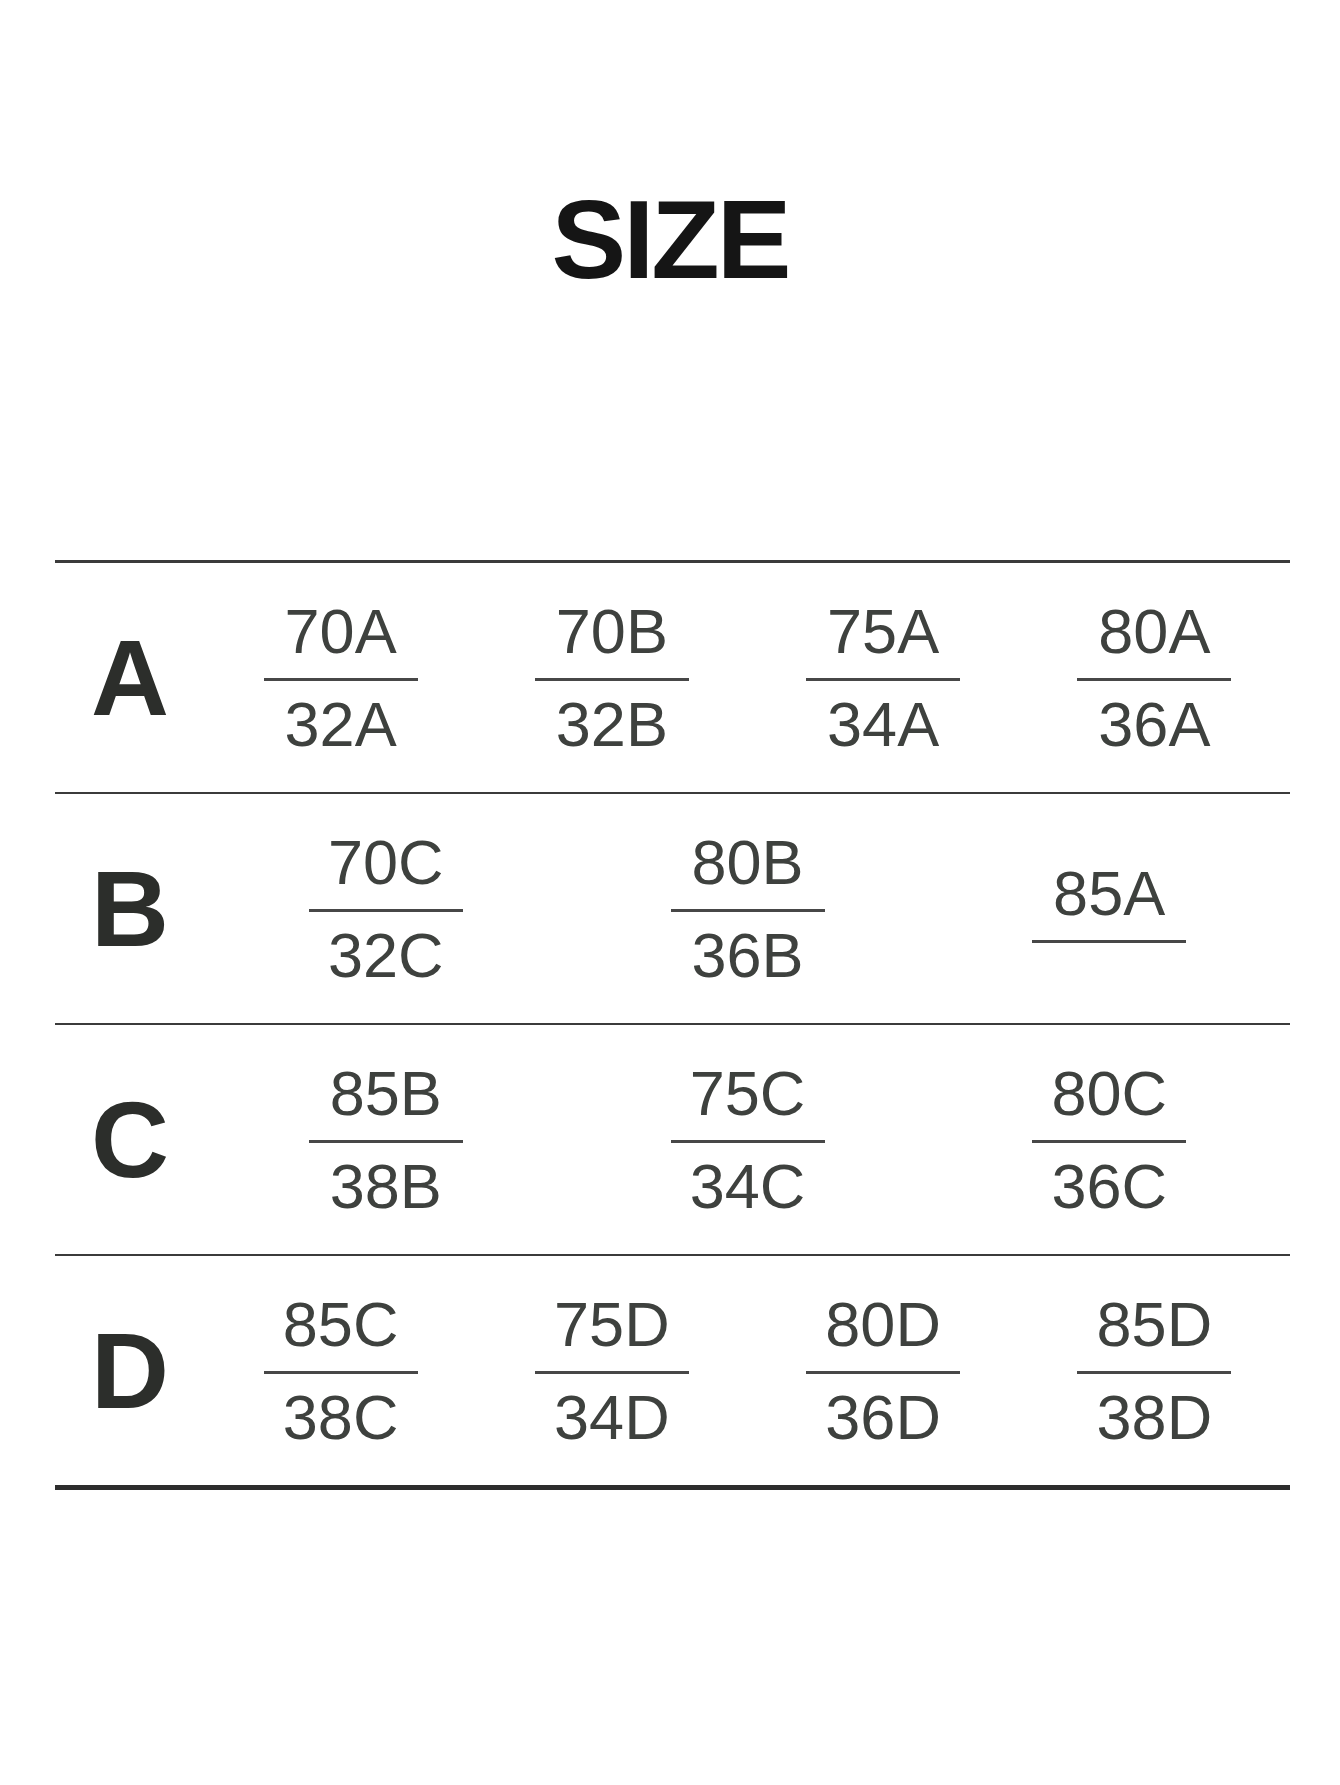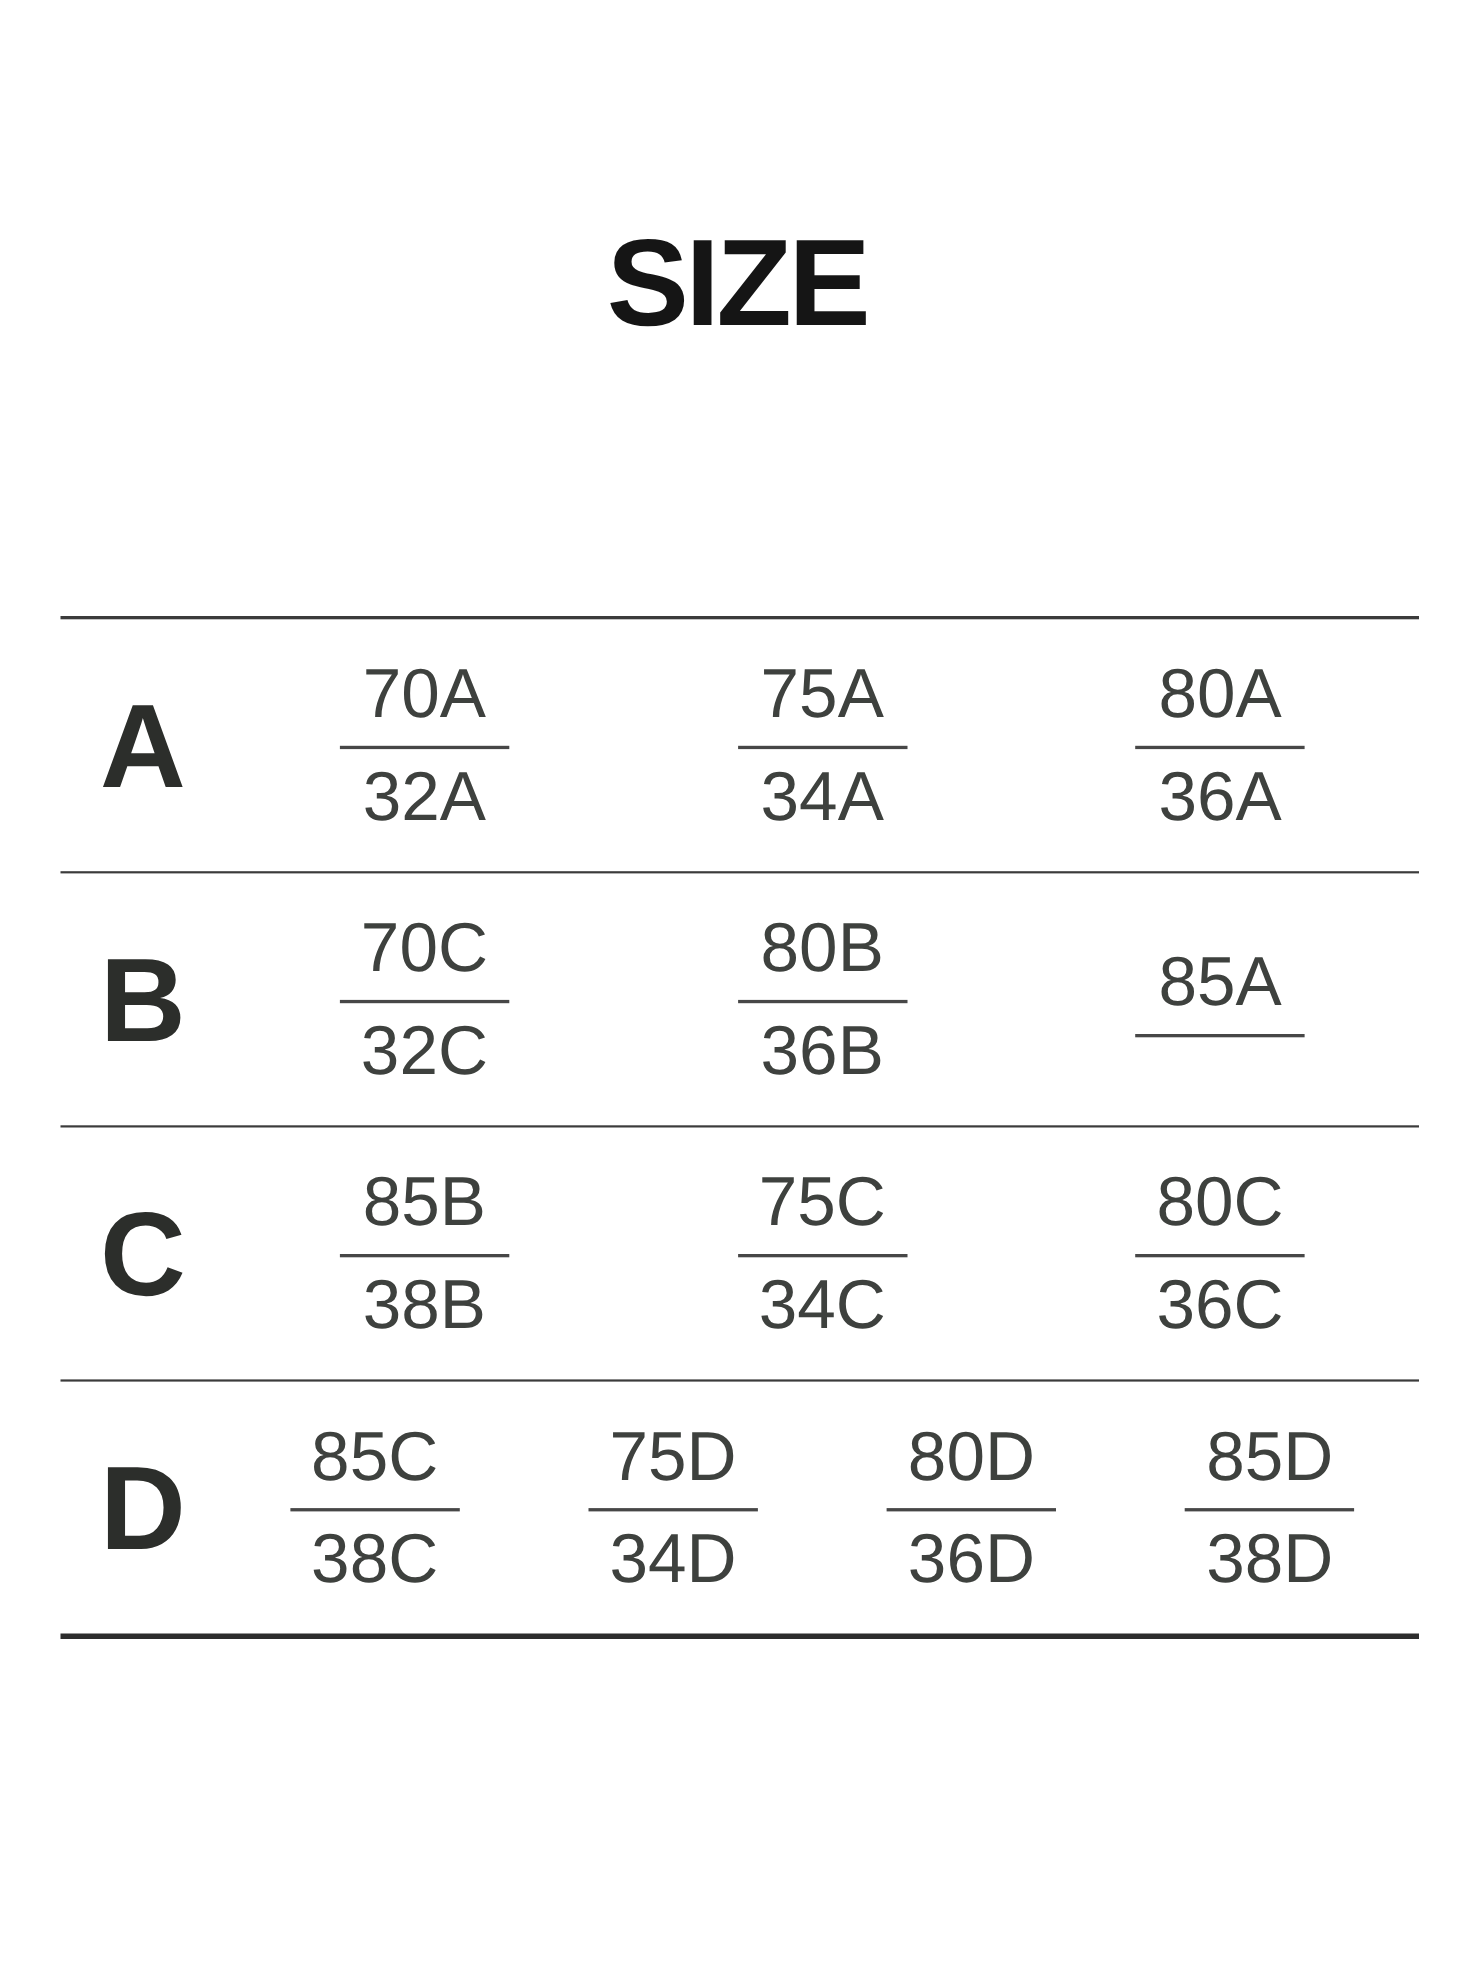--- a/index.html
+++ b/index.html
@@ -6,21 +6,21 @@
   html, body {
     width: 1340px;
     height: 1785px;
     background: #ffffff;
     font-family: "Liberation Sans", sans-serif;
     overflow: hidden;
     position: relative;
   }
   .page-title {
     position: absolute;
-    top: 201px;
+    top: 184px;
     left: 0;
     width: 1340px;
     text-align: center;
     font-size: 112px;
     font-weight: 800;
     letter-spacing: -3px;
     line-height: 1.0;
     color: #151515;
   }
   .size-table {
@@ -75,20 +75,27 @@
 
 <div class="size-table">
 
   <div class="size-row">
     <div class="row-label">A</div>
     <div class="size-cell">
       <div class="fraction">
         <div class="frac-top">70A</div>
         <div class="frac-line"></div>
         <div class="frac-bottom">32A</div>
+      </div>
+    </div>
+    <div class="size-cell">
+      <div class="fraction">
+        <div class="frac-top">70B</div>
+        <div class="frac-line"></div>
+        <div class="frac-bottom">32B</div>
       </div>
     </div>
     <div class="size-cell">
       <div class="fraction">
         <div class="frac-top">75A</div>
         <div class="frac-line"></div>
         <div class="frac-bottom">34A</div>
       </div>
     </div>
     <div class="size-cell">

